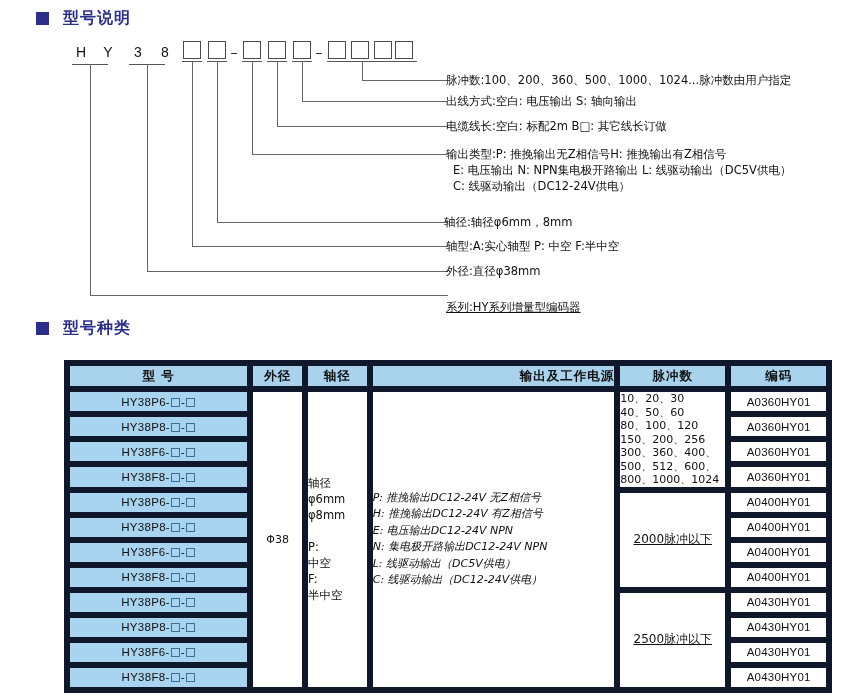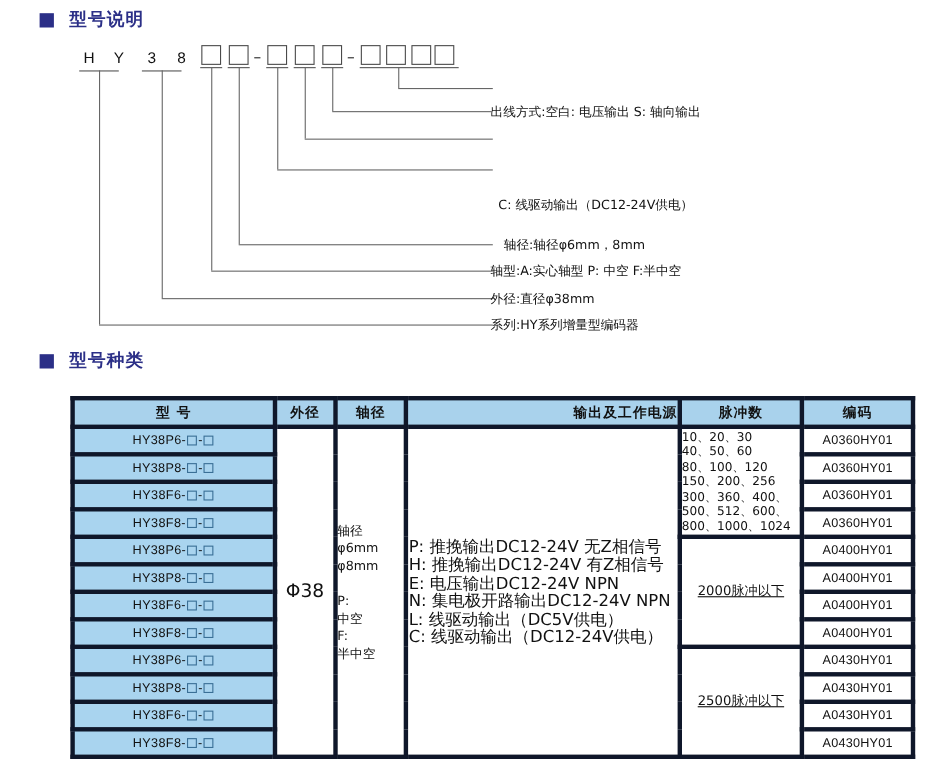--- a/index.html
+++ b/index.html
@@ -46,34 +46,34 @@
     white-space: nowrap; font-family: "DejaVu Sans", sans-serif;
   }
 
   
   #modeltable {
     position: absolute; left: 48px; top: 360px;
     width: 768px; border-collapse: collapse;
     font-size: 11px; color: #111;
   }
   #modeltable td, #modeltable th {
-    border: 4px solid #0f172a; padding: 0; vertical-align: middle;
+    border: 6px solid #0f172a; padding: 0; vertical-align: middle;
   }
   #modeltable th {
     background: #a9d2ec; font-size: 12.5px; font-weight: bold;
     height: 26px; text-align: center; letter-spacing: 1px;
   }
   td.model {
     background: #a9d4ef; text-align: center; height: 25px;
     font-size: 11.5px; font-family: "Liberation Sans", sans-serif;
     letter-spacing: .3px;
   }
-  td.outerd { text-align: center; font-size: 17px; }
+  td.outerd { text-align: center; font-size: 11px; }
   td.shaft { padding: 0 0 0 10px; font-size: 11.5px; line-height: 16px; }
-  td.outp  { padding: 4px 0 4px 14px; font-size: 15px; line-height: 16.5px; }
+  td.outp  { padding: 4px 0 4px 14px; font-size: 11px; line-height: 16.5px; font-style: italic; }
   td.pulse { padding: 2px 0 2px 10px; font-size: 11px; line-height: 13.5px; }
   td.pulse.mid { text-align: center; padding-left: 22px; font-size: 12px; text-decoration: underline; }
   td.code  { text-align: center; font-size: 11.5px; height: 25px;
              font-family: "Liberation Sans", sans-serif; letter-spacing:.2px; }
   .sqbox { display: inline-block; width: 9px; height: 9px;
            border: 1px solid #3a6f96; vertical-align: -1px; margin: 0 1px; }
 </style>
 </head>
 <body>
 
@@ -132,26 +132,30 @@
 
     <div class="vline" style="left:176px; top:61px; height:185px;"></div>
     <div class="hline" style="left:176px; top:246px; width:256px;"></div>
 
     <div class="vline" style="left:131px; top:64px; height:207px;"></div>
     <div class="hline" style="left:131px; top:271px; width:301px;"></div>
 
     <div class="vline" style="left:74px; top:64px; height:231px;"></div>
     <div class="hline" style="left:74px; top:295px; width:358px;"></div>
 
+    <div class="note" style="left:430px; top:73px;">脉冲数:100、200、360、500、1000、1024...脉冲数由用户指定</div>
     <div class="note" style="left:430px; top:94px;">出线方式:空白: 电压输出    S: 轴向输出</div>
+    <div class="note" style="left:430px; top:119px;">电缆线长:空白: 标配2m    B□: 其它线长订做</div>
+    <div class="note" style="left:430px; top:147px;">输出类型:P: 推挽输出无Z相信号H: 推挽输出有Z相信号</div>
+    <div class="note" style="left:437px; top:163px;">E: 电压输出 N: NPN集电极开路输出 L: 线驱动输出（DC5V供电）</div>
     <div class="note" style="left:437px; top:179px;">C: 线驱动输出（DC12-24V供电）</div>
-    <div class="note" style="left:442px; top:215px;">轴径:轴径φ6mm，8mm</div>
+    <div class="note" style="left:428px; top:215px;">轴径:轴径φ6mm，8mm</div>
     <div class="note" style="left:430px; top:239px;">轴型:A:实心轴型 P: 中空 F:半中空</div>
     <div class="note" style="left:430px; top:264px;">外径:直径φ38mm</div>
-    <div class="note" style="left:430px; top:288px;">系列:HY系列增量型编码器</div>
+    <div class="note" style="left:430px; top:300px;text-decoration:underline;">系列:HY系列增量型编码器</div>
   </div>
 
   <div class="section-head" style="left:20px; top:318px;">
     <div class="sq-bullet"></div>
     <div class="section-title">型号种类</div>
   </div>
 
   <table id="modeltable">
     <thead>
       <tr>

